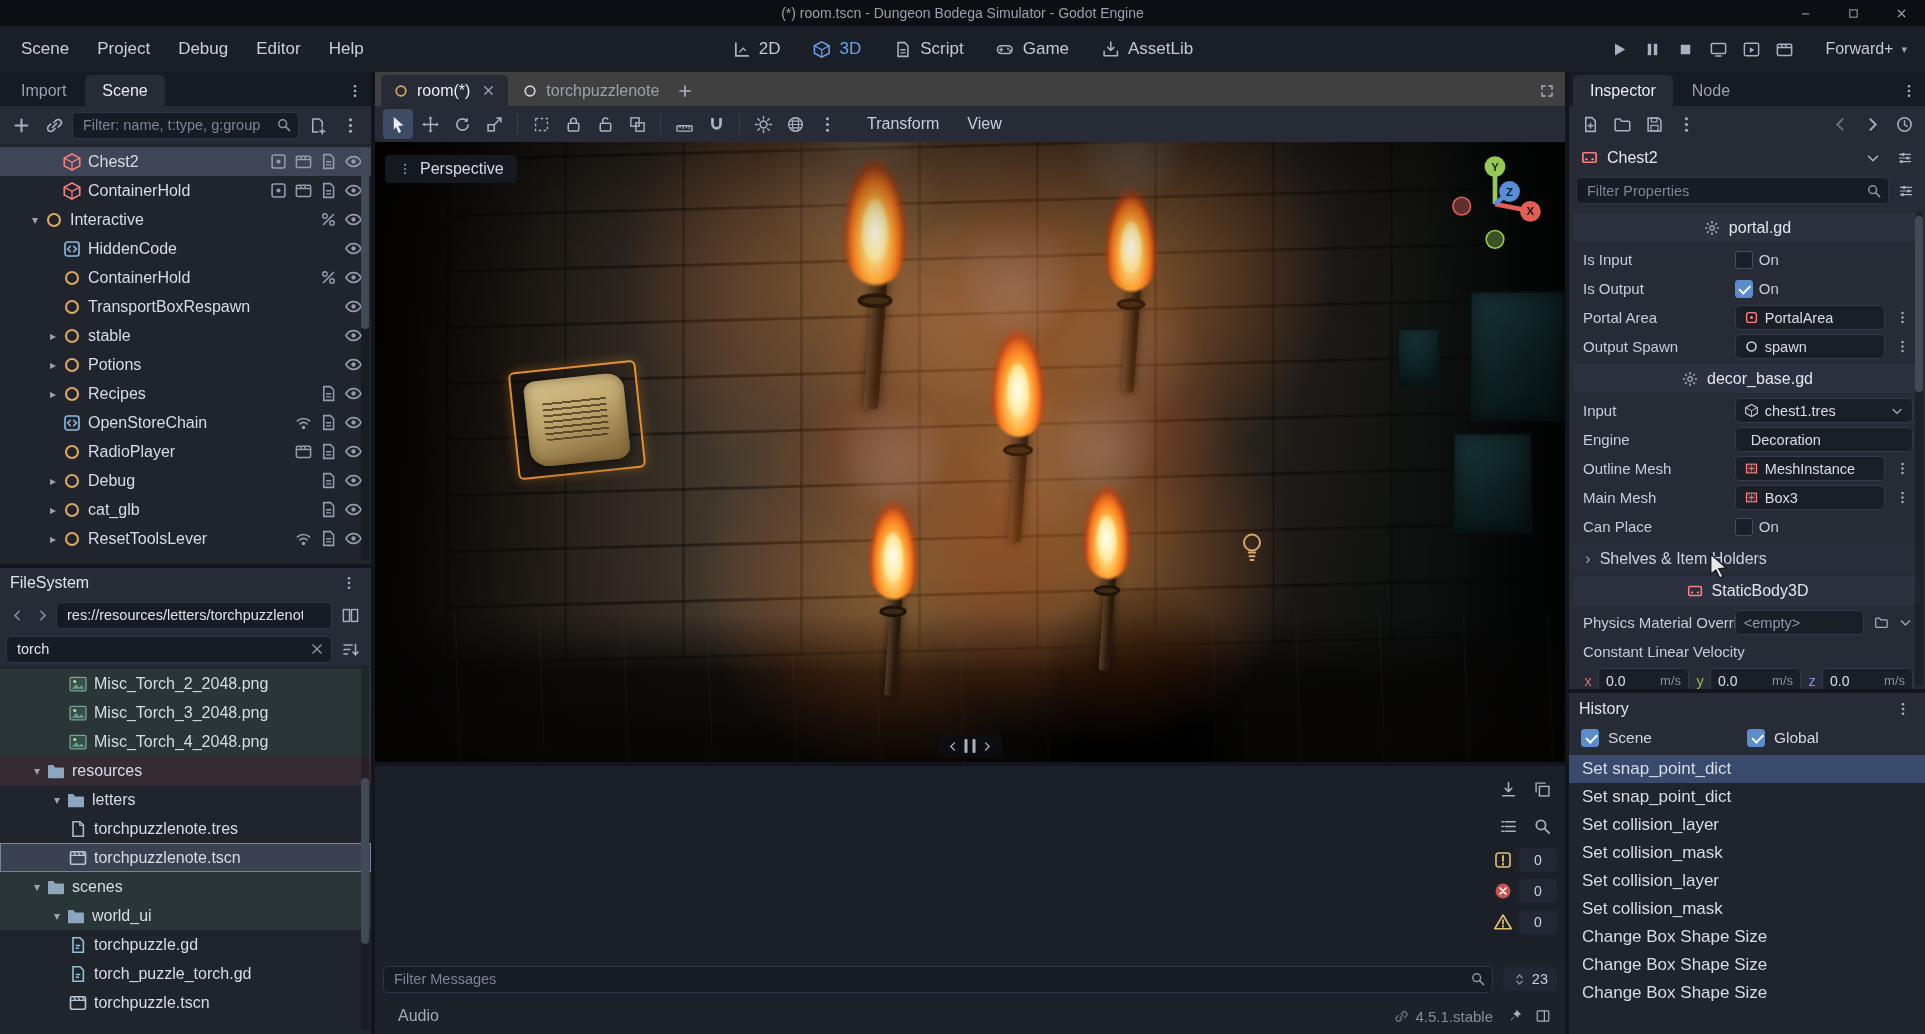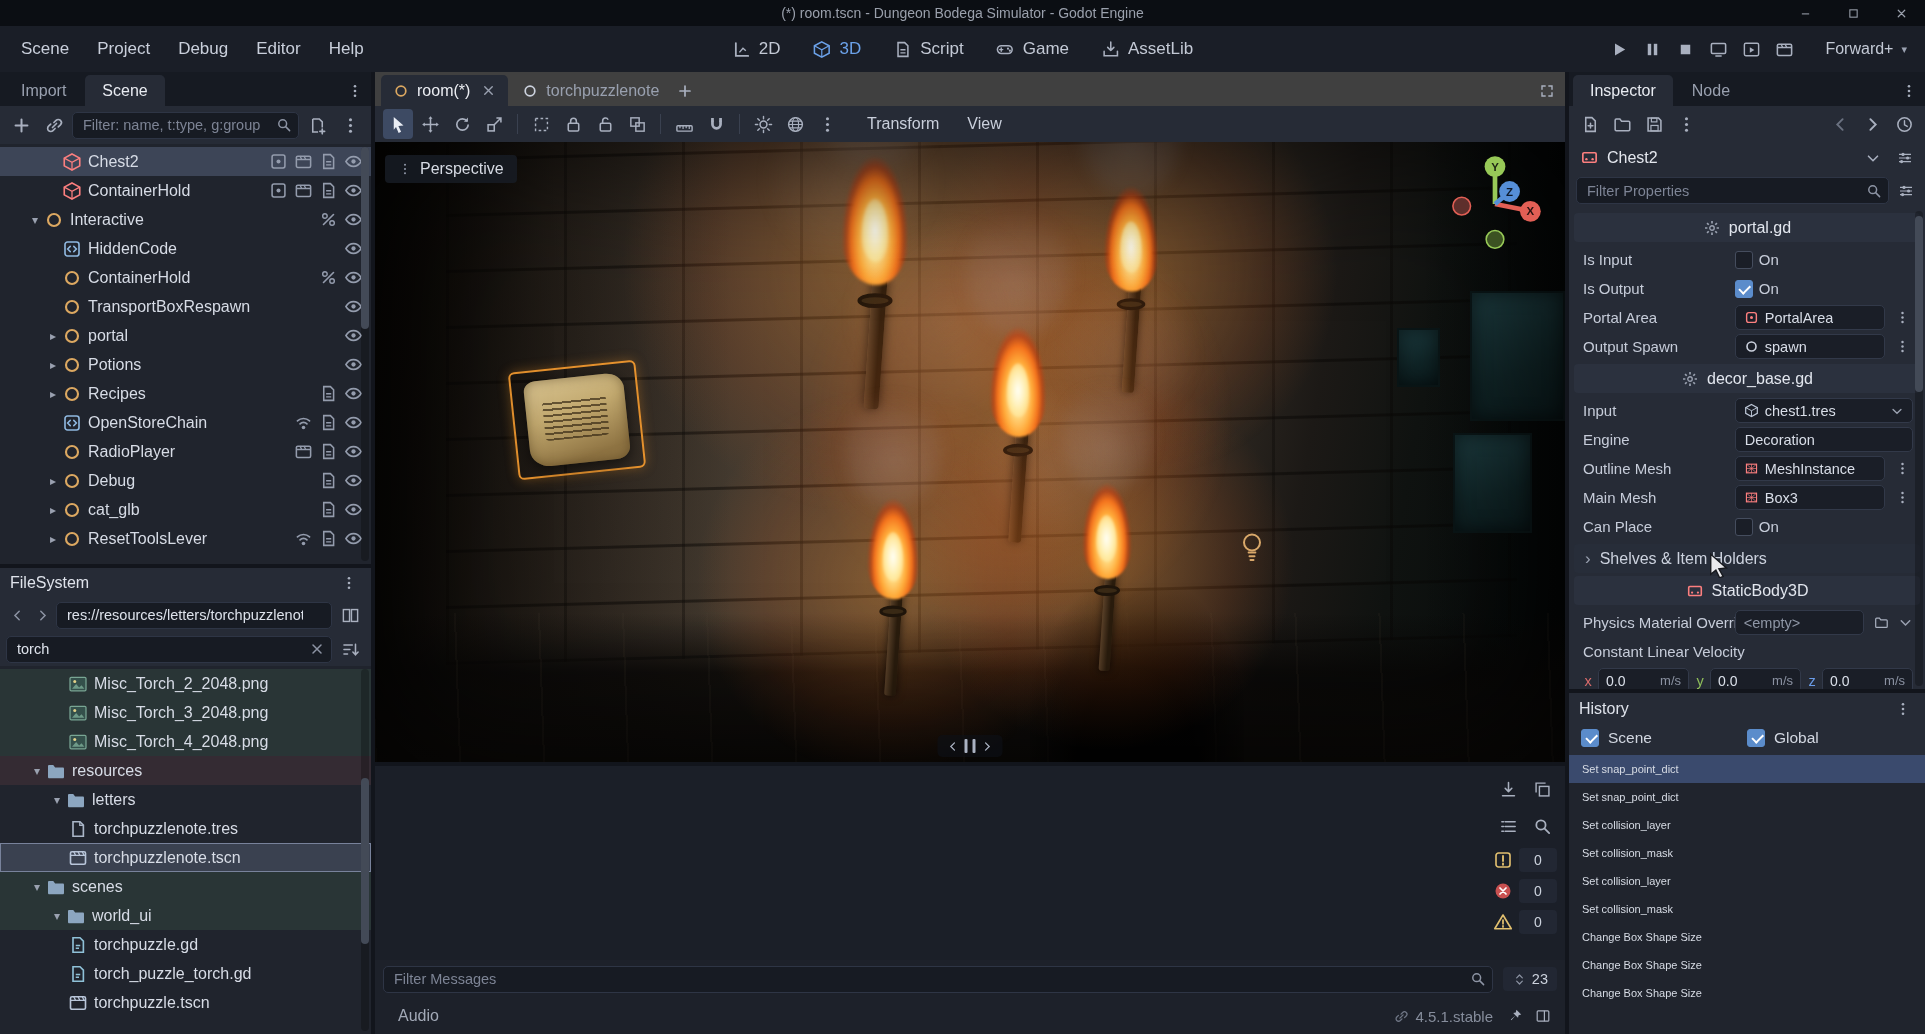--- a/index.html
+++ b/index.html
@@ -187,37 +187,37 @@
   .check.on { background:#5b8ccb; border-color:#5b8ccb; }
   .check.on::after { content:""; position:absolute; left:3.5px; top:4px; width:9px; height:4.5px;
     border-left:2.2px solid #fff; border-bottom:2.2px solid #fff; transform:rotate(-45deg); }
   .onlabel { font-size:15px; color:#c6ccd9; }
   .chip { flex:1; min-width:0; display:flex; align-items:center; gap:6px; background:#1a1e27; border:1px solid #323949; border-radius:5px; height:25px; padding:0 8px; }
   .chipic { width:15px; height:15px; } .chipic svg { width:100%; height:100%; }
   .chiptext { font-size:14.5px; color:#d9dee8; white-space:nowrap; overflow:hidden; text-overflow:ellipsis; }
   .chiptext.dim { color:#8f97a6; }
   .chip .chev { width:14px; height:14px; color:#9aa1b0; margin-left:auto; flex:none; } .chip .chev svg { width:100%; height:100%; }
   .pval > .chev { width:15px; height:15px; color:#9aa1b0; flex:none; } .pval > .chev svg { width:100%; height:100%; }
-  .tfield { flex:1; background:#1a1e27; border:1px solid #323949; border-radius:5px; height:25px; padding:0 9px; font-size:14.5px; color:#d9dee8; display:flex; align-items:center; }
+  .tfield { flex:1; background:#1a1e27; border:1px solid #323949; border-radius:5px; height:25px; padding:0 15px; font-size:14.5px; color:#d9dee8; display:flex; align-items:center; }
   .prop-group { margin:3px 5px; height:29px; background:#272d39; border-radius:4px; display:flex; align-items:center; gap:9px; padding:0 11px; font-size:16px; color:#ccd2de; }
   .garrow { color:#9aa1b0; font-size:17px; }
   .vec-row { display:flex; gap:6px; padding:2px 12px 6px 14px; }
   .axis-field { flex:1; display:flex; align-items:center; gap:5px; min-width:0; }
   .axis { font-size:14.5px; width:10px; text-align:center; flex:none; }
   .axis.x { color:#d86b6b; } .axis.y { color:#8fbf5a; } .axis.z { color:#6a9ce8; }
   .numfield { flex:1; display:flex; justify-content:space-between; align-items:center; background:#1a1e27; border:1px solid #323949; border-radius:5px; height:25px; padding:0 7px; min-width:0; }
   .num { font-size:14px; color:#dbe0ea; } .unit { font-size:13px; color:#8b92a2; }
 
   
   .history { height:345px; display:flex; flex-direction:column; background:var(--bg-panel); border-top:4px solid var(--border); flex:none; }
   .hist-header { height:31px; display:flex; align-items:center; padding:0 10px; font-size:16px; color:#dfe3eb; flex:none; }
   .hist-checks { display:flex; padding:5px 12px 8px; flex:none; }
   .hcheck { display:flex; gap:9px; align-items:center; font-size:15.5px; color:#d2d7e1; width:50%; }
   .hist-list { flex:1; background:var(--bg-content); overflow:hidden; }
-  .hist-item { height:28px; display:flex; align-items:center; padding:0 13px; font-size:11px; color:#d7dce5; white-space:nowrap; overflow:hidden; }
+  .hist-item { height:28px; display:flex; align-items:center; padding:0 13px; font-size:17px; color:#d7dce5; white-space:nowrap; overflow:hidden; }
   .hist-item.selected { background:#3a4a6d; }
 
   .mouse-cursor { position:absolute; left:1707px; top:553px; width:25px; height:25px; z-index:999; pointer-events:none; }
 </style>
 </head>
 <body>
 
 <div class="app">
 
   <div class="titlebar">
@@ -552,21 +552,21 @@
               </span>
     </div>
             <div class="trow">
       <span style="width:36px;flex:none"></span>
       <span class="tarrow">▸</span>
       <span class="ic nc-node">
                 <svg viewBox="0 0 16 16" fill="none">
                   <circle cx="8" cy="8" r="4.8" stroke="currentColor" stroke-width="1.7"></circle>
                 </svg>
               </span>
-      <span class="tlabel">portal</span>
+      <span class="tlabel">stable</span>
       <span class="spacer"></span>
       <span class="badge">
                 <svg viewBox="0 0 16 16" fill="none">
                   <path d="M1.6 8S4.1 3.9 8 3.9 14.4 8 14.4 8 11.9 12.1 8 12.1 1.6 8 1.6 8z" stroke="currentColor" stroke-width="1.3"></path>
                   <circle cx="8" cy="8" r="1.8" fill="currentColor"></circle>
                 </svg>
               </span>
     </div>
             <div class="trow">
       <span style="width:36px;flex:none"></span>

